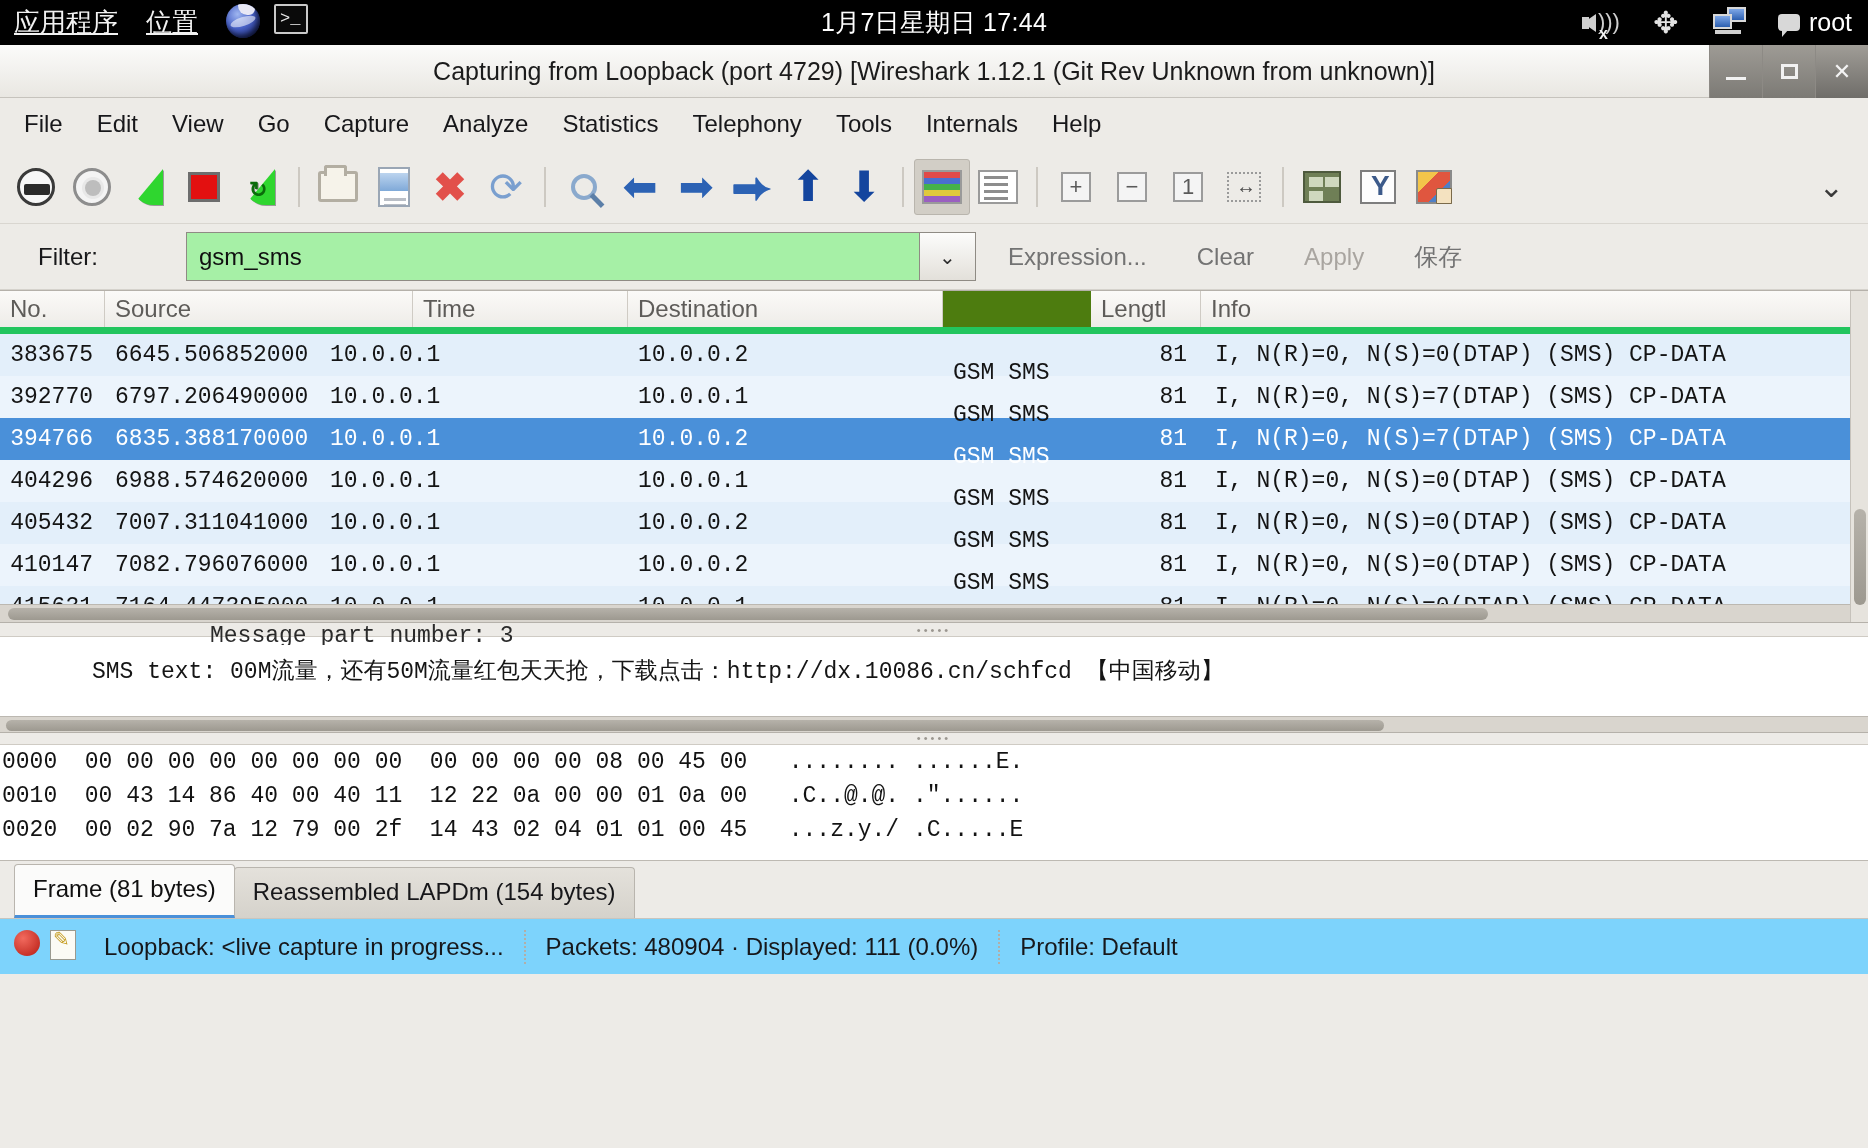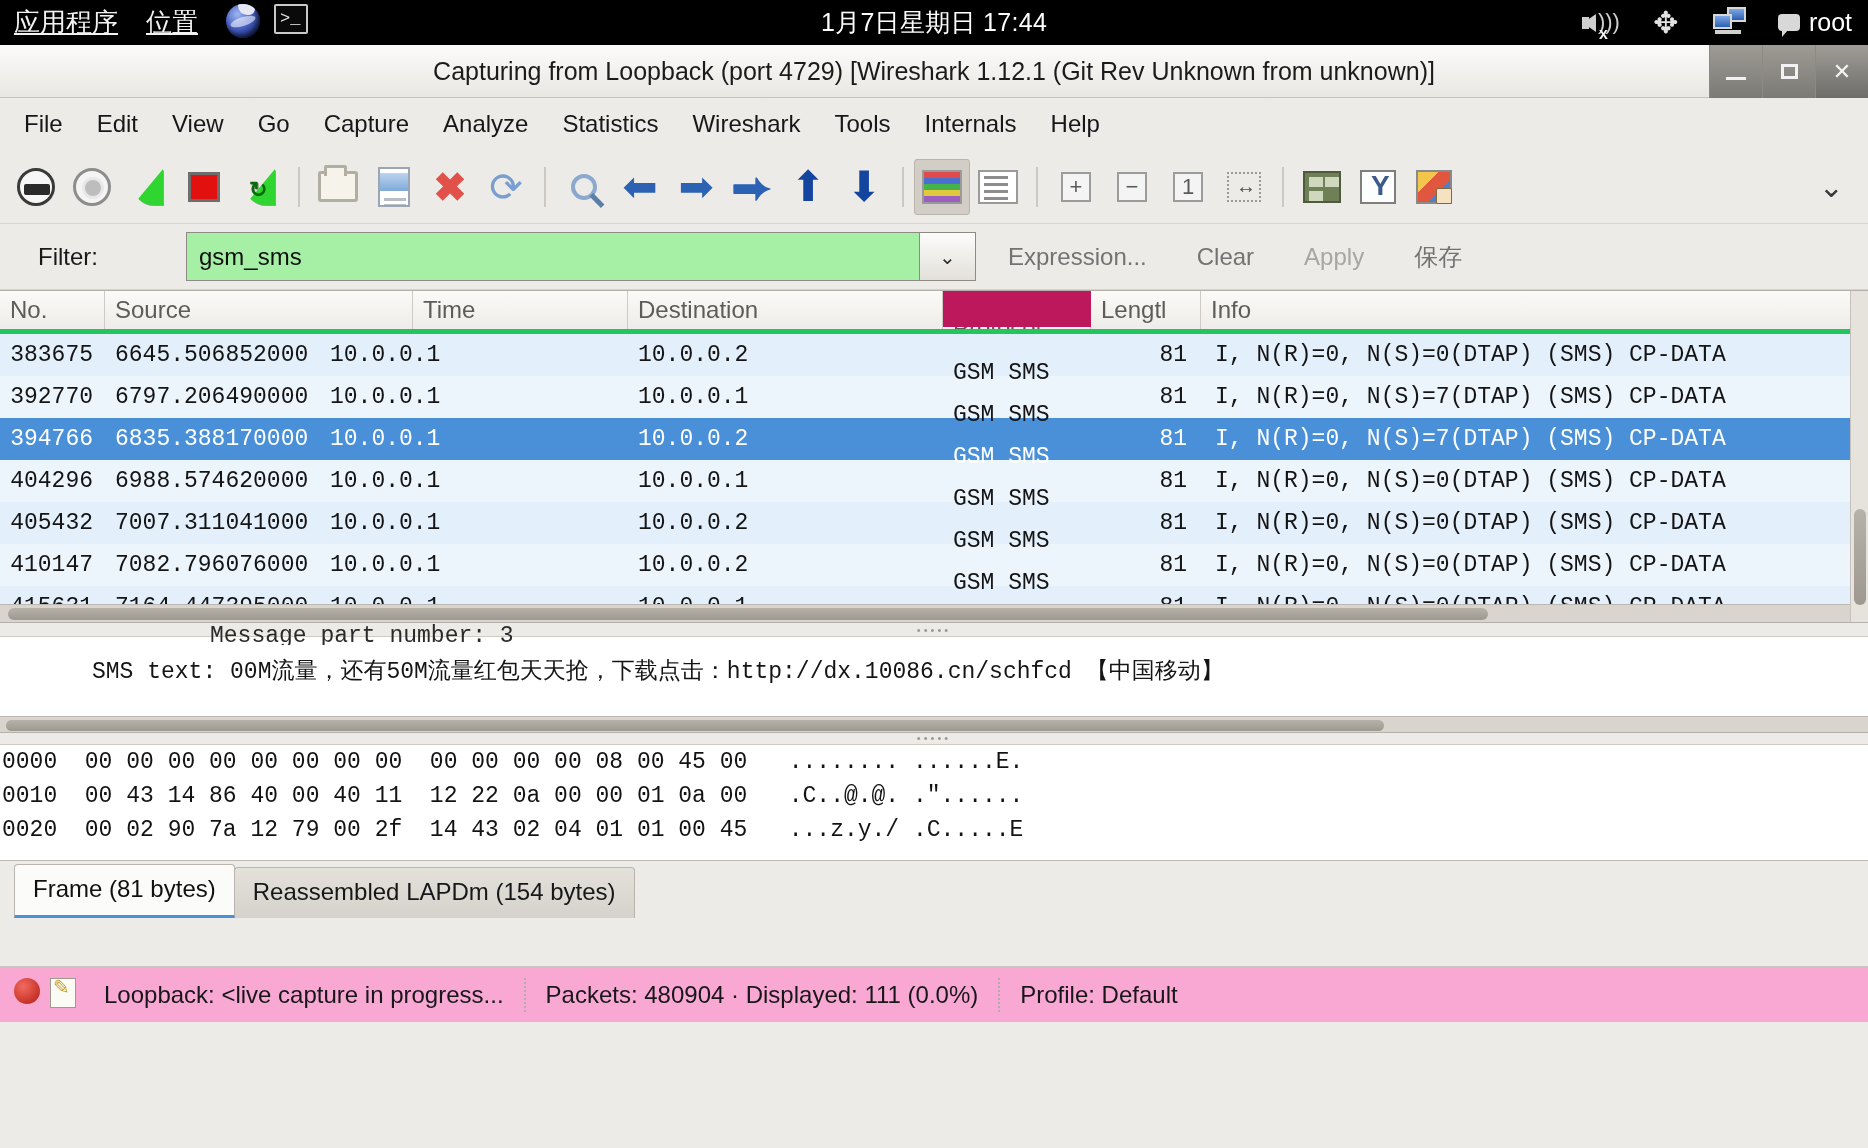--- a/index.html
+++ b/index.html
@@ -304,22 +304,22 @@
   }
   .fbtn.disabled { color: #a9a5a0; }
 
   
   #packet-list {
     background: #ffffff; position: relative;
     border-top: 1px solid #b5b1aa;
     height: 332px; overflow: hidden;
   }
   #plist-header {
-    display: flex; height: 43px; background: #be185d;
-    border-bottom: 5px solid #22c55e; align-items: stretch;
+    display: flex; height: 43px; background: #4d7c0f;
+    border-bottom: 7px solid #22c55e; align-items: stretch;
   }
   .ph {
     font-size: 24px; color: #5e5c59; display: flex; align-items: center;
     padding-left: 10px; border-right: 1px solid #cfcbc4;
     background: linear-gradient(#fbfaf8, #eeece8);
     overflow: hidden; white-space: nowrap;
   }
   .pc-no    { width: 105px; }
   .pc-time  { width: 215px; }
   .pc-src   { width: 308px; }
@@ -409,22 +409,22 @@
     border-radius: 4px 4px 0 0; margin-right: -1px; white-space: nowrap;
     background: linear-gradient(#e4e1db, #d5d2cb);
   }
   .tab.active {
     background: #fbfbfa; border-bottom: 3px solid #4a90d9;
     color: #101010; position: relative; z-index: 2;
   }
 
   
   #statusbar {
-    height: 56px; background: #f9a8d4; display: flex; align-items: center;
-    border-top: 1px solid #c9c5be; padding: 0 10px; gap: 0; margin-top: 48px;
+    height: 56px; background: #7dd3fc; display: flex; align-items: center;
+    border-top: 1px solid #c9c5be; padding: 0 10px; gap: 0;
   }
   .sb-ico { width: 34px; height: 34px; position: relative; margin-right: 6px; }
   .sb-expert {
     width: 26px; height: 26px; border-radius: 50%;
     background: radial-gradient(circle at 35% 32%, #f26a5e, #b61b12);
     margin-left: 4px;
   }
   .sb-note {
     width: 26px; height: 30px; background: #fbfbf5; border: 1px solid #9a9a8f;
     position: relative;
@@ -488,21 +488,21 @@
   </div>
 
   <div id="menubar">
     <div class="menu-item">File</div>
     <div class="menu-item">Edit</div>
     <div class="menu-item">View</div>
     <div class="menu-item">Go</div>
     <div class="menu-item">Capture</div>
     <div class="menu-item">Analyze</div>
     <div class="menu-item">Statistics</div>
-    <div class="menu-item">Wireshark</div>
+    <div class="menu-item">Telephony</div>
     <div class="menu-item">Tools</div>
     <div class="menu-item">Internals</div>
     <div class="menu-item">Help</div>
   </div>
 
   <div id="toolbar">
     <div class="tb">
         <span class="g-iflist"></span>
       </div>
     <div class="tb">

